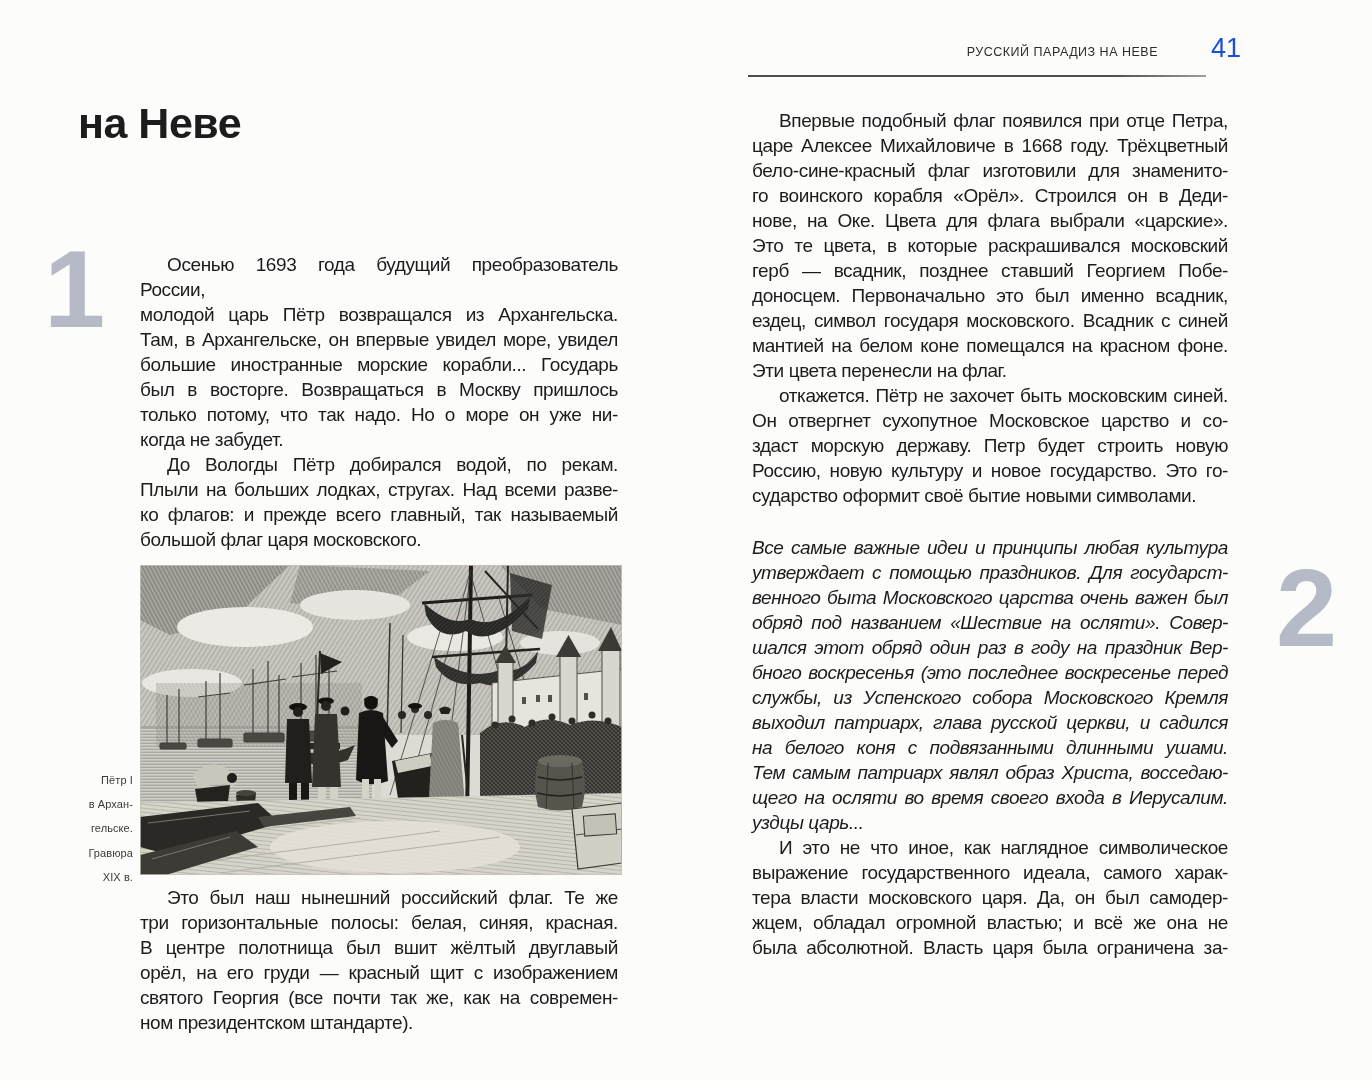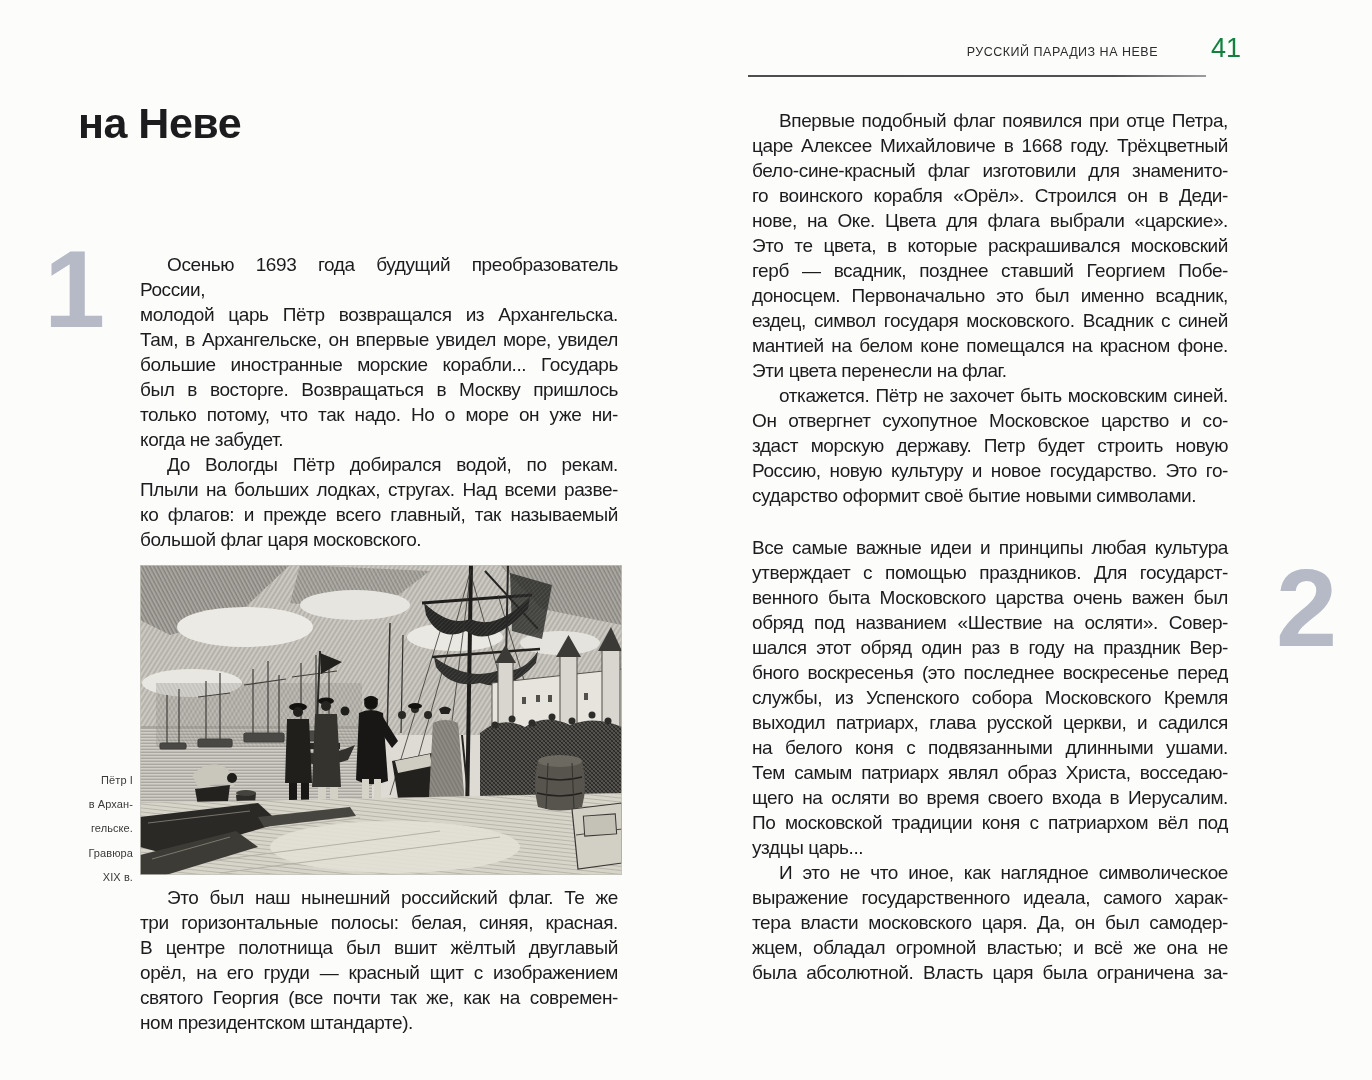--- a/index.html
+++ b/index.html
@@ -36,21 +36,21 @@
 
   .body-col{
     font-size:19px;line-height:25px;letter-spacing:-0.4px;
     color:var(--ink);
   }
   .col-left-top{left:140px;top:252px;width:478px;}
   .col-left-bottom{left:140px;top:885px;width:478px;}
   .col-right{left:752px;top:108px;width:476px;}
 
   .para{margin:0;}
-  .para.gap{margin-top:27px;}
+  .para.gap{margin-top:27px;font-style:italic;}
   .line{
     text-align:justify;
     text-align-last:justify;
     white-space:normal;
   }
   .para .line:last-child{text-align-last:left;}
   .para.cont .line:last-child{text-align-last:justify;}
   .para.indent .line:first-child{text-indent:27px;}
 
   
@@ -71,21 +71,21 @@
   
   .running-header{
     left:748px;top:45px;width:410px;
     text-align:right;
     font-size:12.5px;letter-spacing:0.5px;
     color:#2c2c2c;
   }
   .page-number{
     left:1211px;top:33px;
     font-size:27px;line-height:30px;
-    color:#15803d;
+    color:#1d4ed8;
   }
   .header-rule{
     left:748px;top:75px;width:458px;height:2px;
     background:linear-gradient(to right,#4e4e4e 0%,#515151 80%,#9c9c9c 100%);
   }
 </style>
 </head>
 <body>
 
 <div class="abs chapter-title">
@@ -364,21 +364,20 @@
       <div class="line">утверждает с помощью праздников. Для государст-</div>
       <div class="line">венного быта Московского царства очень важен был</div>
       <div class="line">обряд под названием «Шествие на осляти». Совер-</div>
       <div class="line">шался этот обряд один раз в году на праздник Вер-</div>
       <div class="line">бного воскресенья (это последнее воскресенье перед</div>
       <div class="line">службы, из Успенского собора Московского Кремля</div>
       <div class="line">выходил патриарх, глава русской церкви, и садился</div>
       <div class="line">на белого коня с подвязанными длинными ушами.</div>
       <div class="line">Тем самым патриарх являл образ Христа, восседаю-</div>
       <div class="line">щего на осляти во время своего входа в Иерусалим.</div>
-      <div class="line">По московской традиции коня с патриархом вёл под</div>
       <div class="line">уздцы царь...</div>
     </div>
     <div class="para indent cont">
       <div class="line">И это не что иное, как наглядное символическое</div>
       <div class="line">выражение государственного идеала, самого харак-</div>
       <div class="line">тера власти московского царя. Да, он был самодер-</div>
       <div class="line">жцем, обладал огромной властью; и всё же она не</div>
       <div class="line">была абсолютной. Власть царя была ограничена за-</div>
     </div>
   </div>

